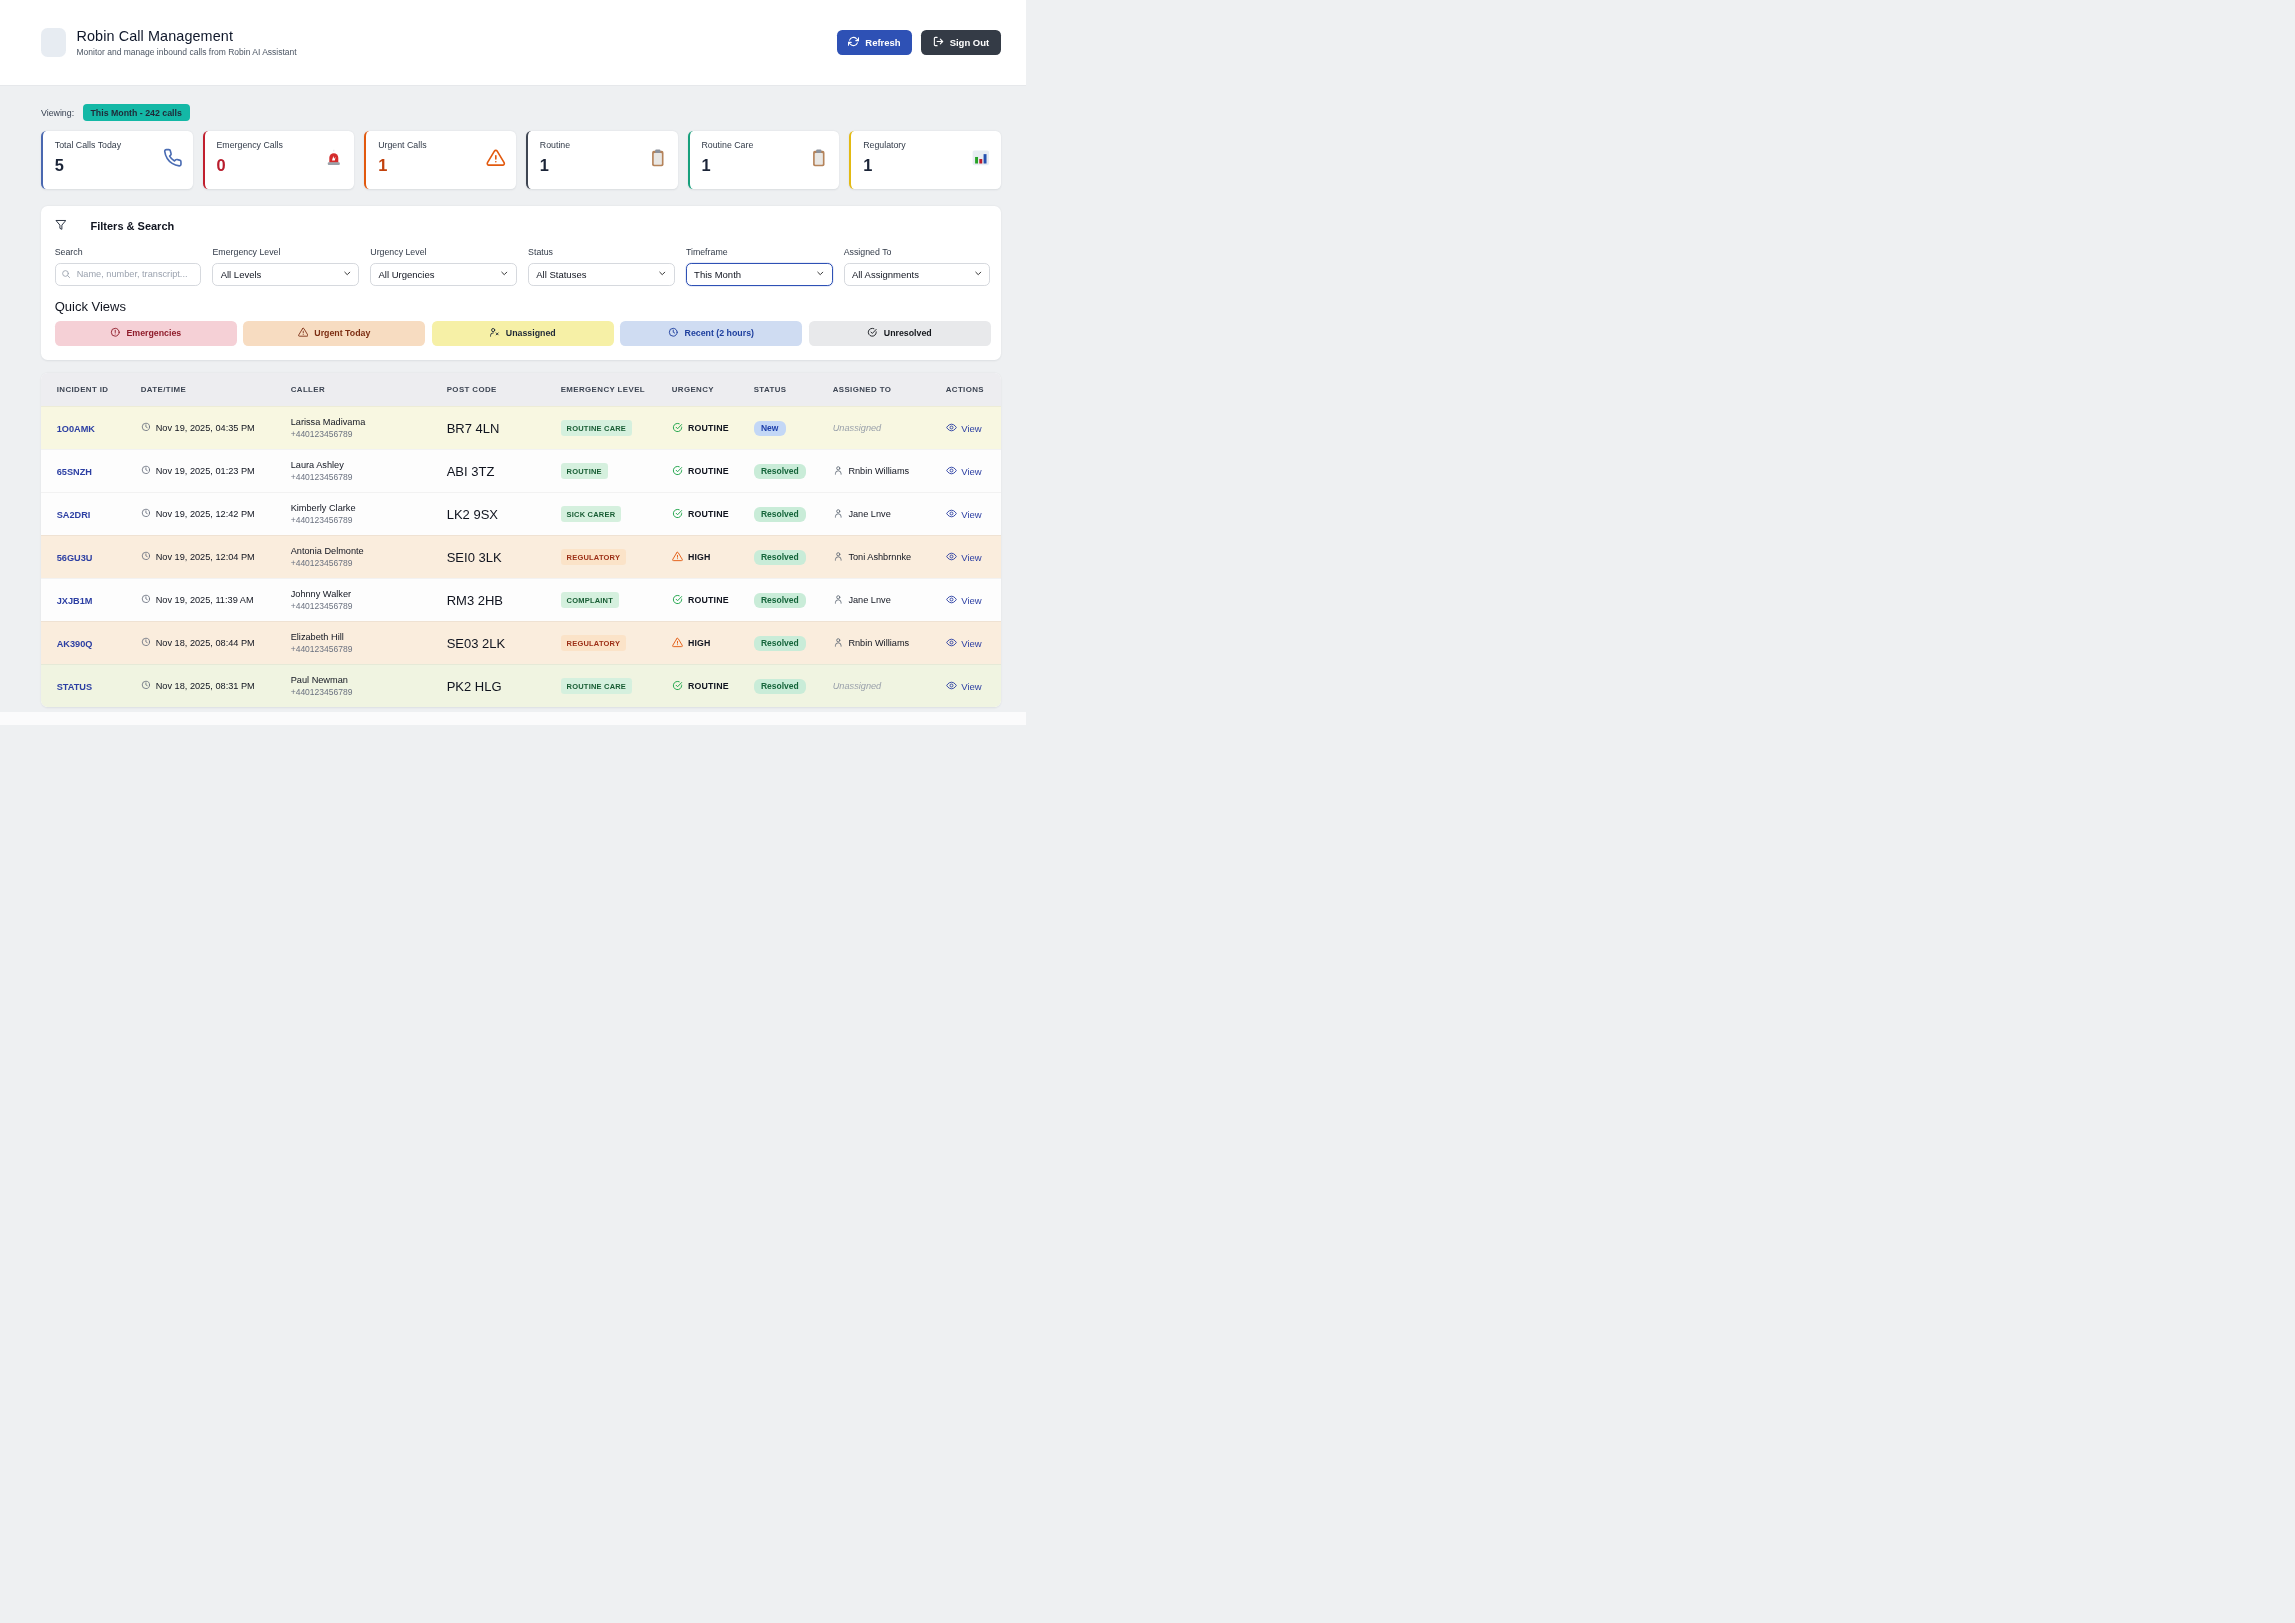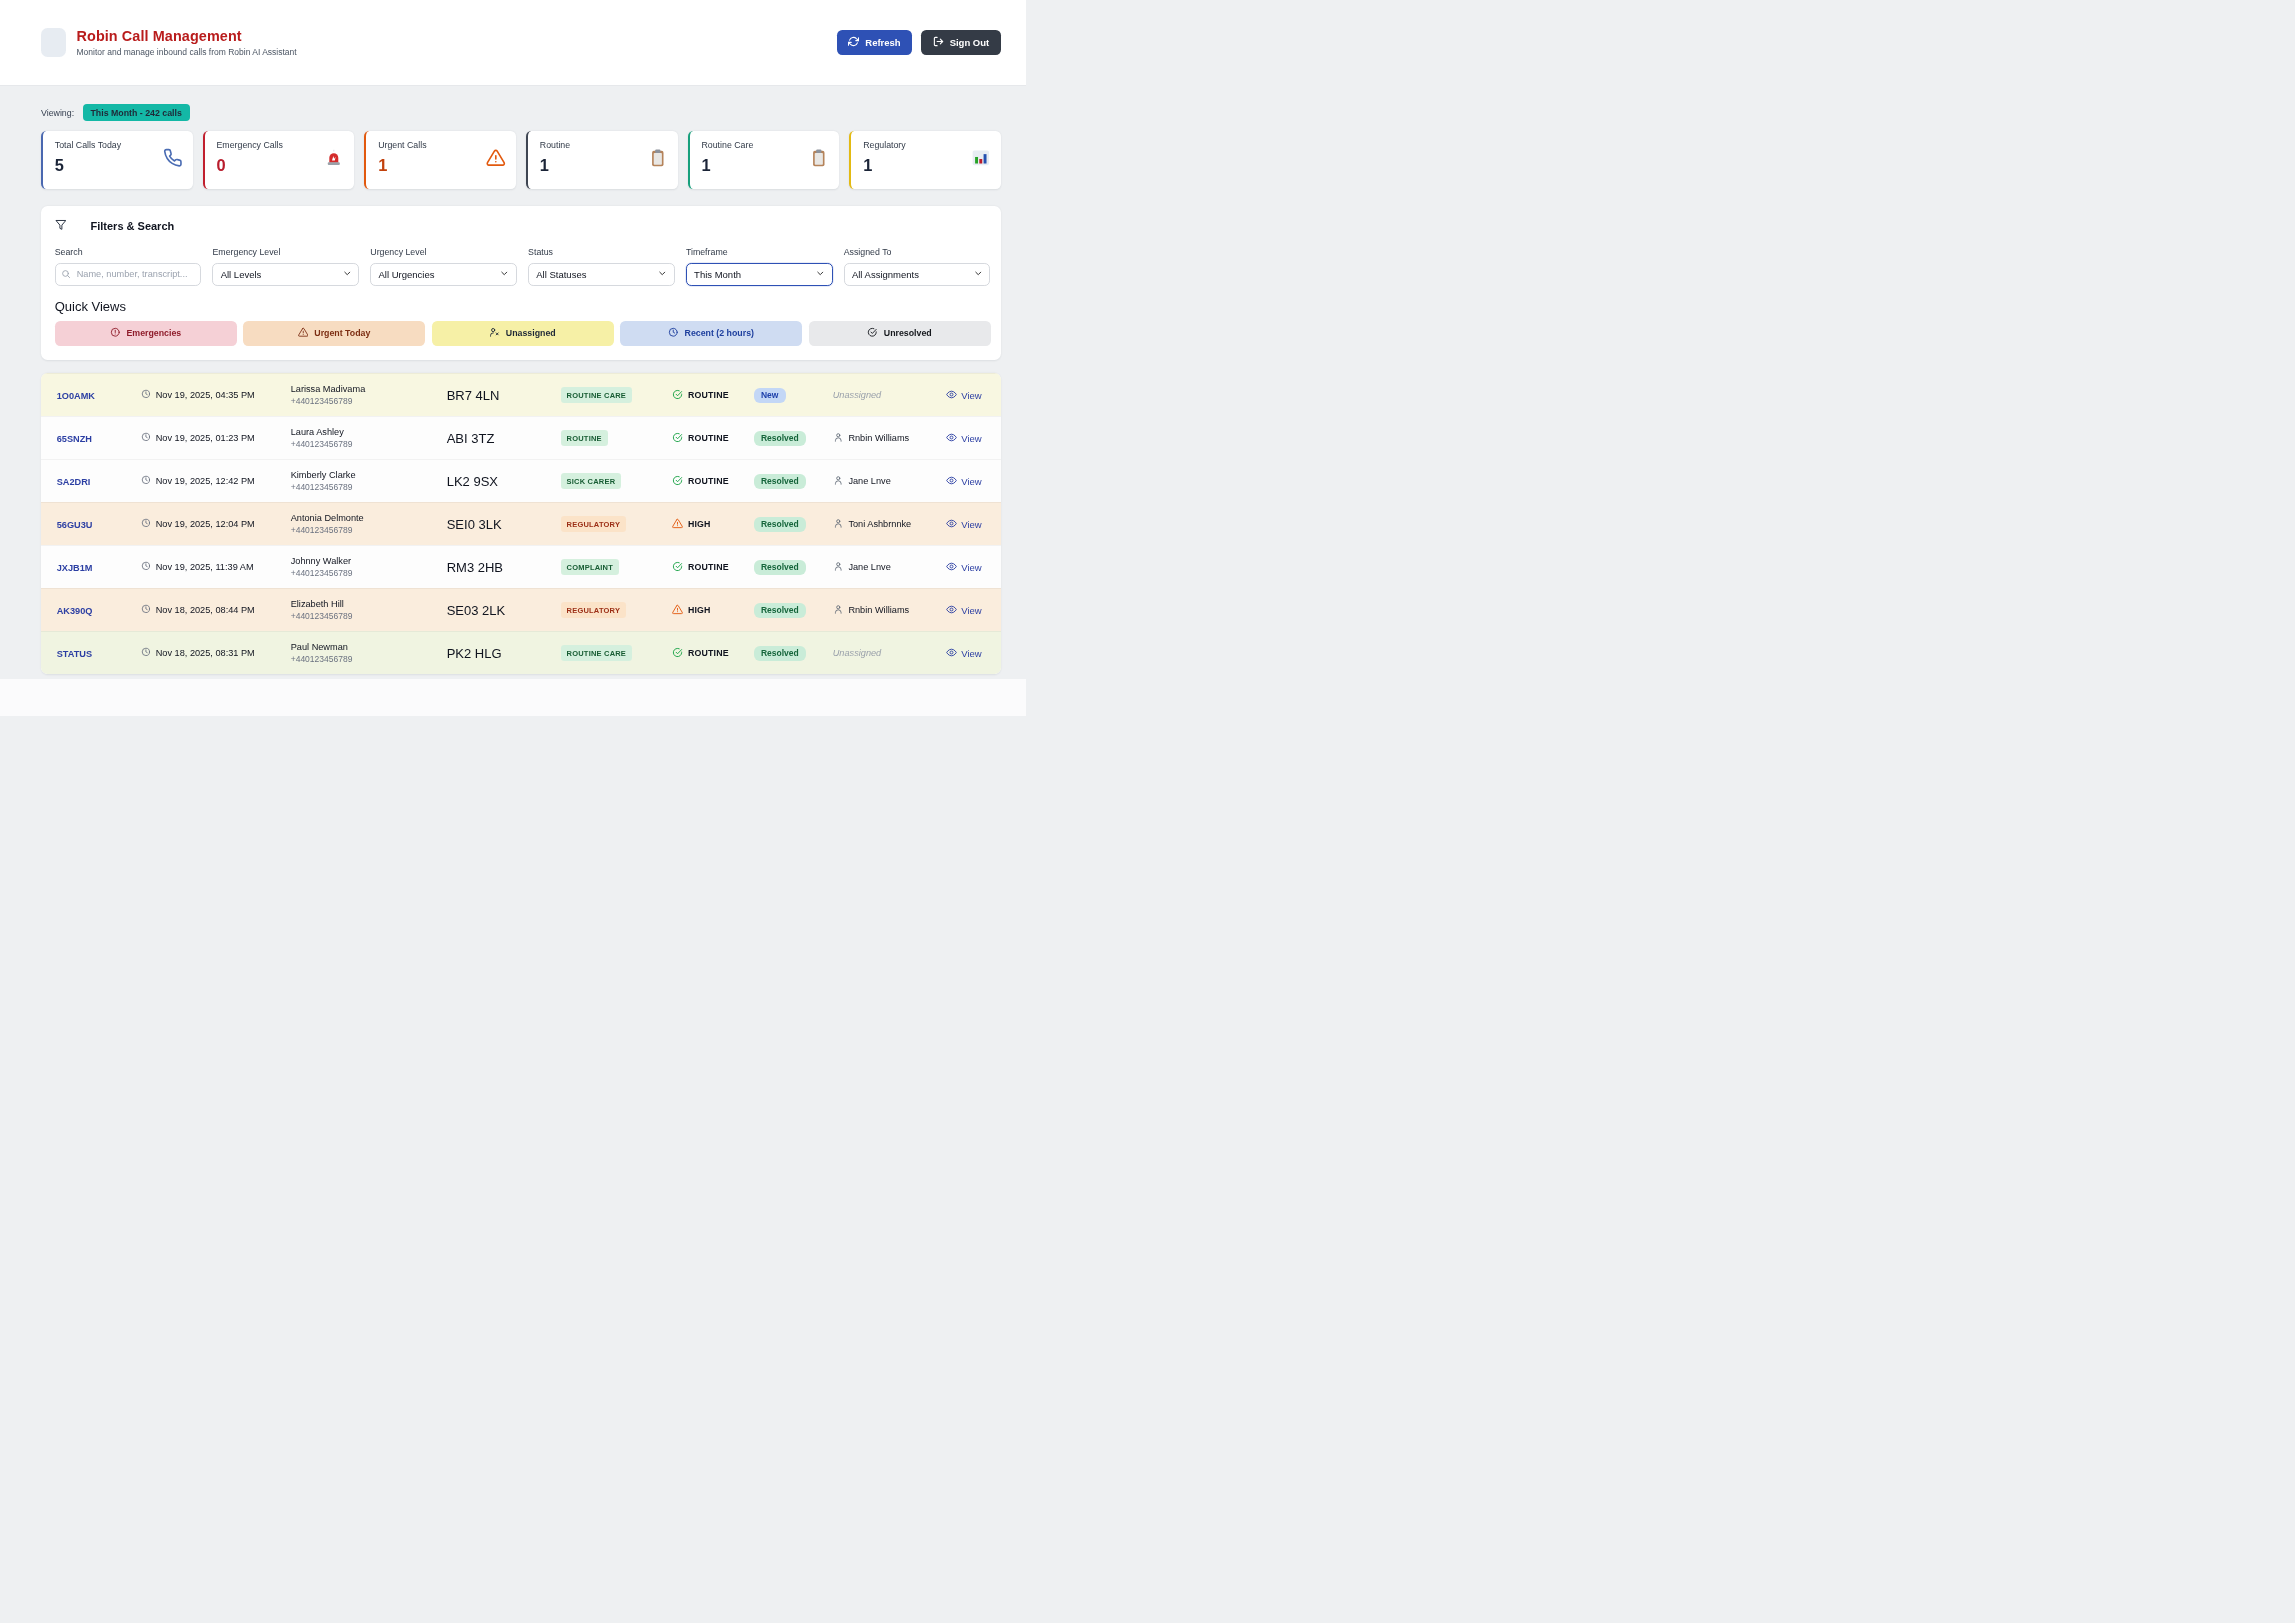--- a/index.html
+++ b/index.html
@@ -15,21 +15,21 @@
     height:86px;
     border-bottom:0.7px solid #e6e8eb;
     display:flex; align-items:center; justify-content:space-between;
     padding:0 25px 0 41px;
   }
   .brand { display:flex; align-items:center; gap:10.5px; }
   .brand-logo {
     width:25px; height:29px; border-radius:6.5px;
     background:#dfe6ee; opacity:.75;
   }
-  .brand-title { font-size:14.4px; font-weight:700; color:#b91c1c; letter-spacing:0.1px; }
+  .brand-title { font-size:14.4px; font-weight:400; color:#0f172a; letter-spacing:0.1px; }
   .brand-sub { font-size:8.5px; color:#4b5563; margin-top:3.3px; }
   .topbar-actions { display:flex; gap:8.5px; }
   .btn {
     display:inline-flex; align-items:center; gap:5.9px;
     border:none; border-radius:5.2px; height:25.5px; padding:0 11.8px;
     font-family:inherit; font-size:9.5px; font-weight:600; color:#fff; cursor:pointer;
   }
   .btn-refresh { background:#2e51b5; }
   .btn-signout { background:#343b46; }
   .btn svg { width:11px; height:11px; }
@@ -331,20 +331,31 @@
     <span><svg viewBox="0 0 24 24" fill="none" stroke="#15181d" stroke-width="2.1" stroke-linecap="round" stroke-linejoin="round">
             <path d="M21 11.1V12a9 9 0 1 1-5.2-8.2"></path>
             <polyline points="9 11.5 12.2 14.7 21 5.5"></polyline>
           </svg></span>
     <span>Unresolved</span>
   </button>
     </div>
 </div>
 
 <div class="table-card">
+  <div class="tgrid thead">
+    <div class="th">INCIDENT ID</div>
+    <div class="th">DATE/TIME</div>
+    <div class="th">CALLER</div>
+    <div class="th">POST CODE</div>
+    <div class="th">EMERGENCY LEVEL</div>
+    <div class="th">URGENCY</div>
+    <div class="th">STATUS</div>
+    <div class="th">ASSIGNED TO</div>
+    <div class="th">ACTIONS</div>
+  </div>
   <div id="tbody">
   <div class="tgrid trow row-yellow">
     <div><span class="id-link">1O0AMK</span></div>
     <div class="dt-cell">
       <span><svg viewBox="0 0 24 24" fill="none" stroke="#6b7280" stroke-width="2.1" stroke-linecap="round">
               <circle cx="12" cy="12" r="9"></circle>
               <polyline points="12 7 12 12 15.2 13.8"></polyline>
             </svg></span>
       <span>Nov 19, 2025, 04:35 PM</span>
     </div>

